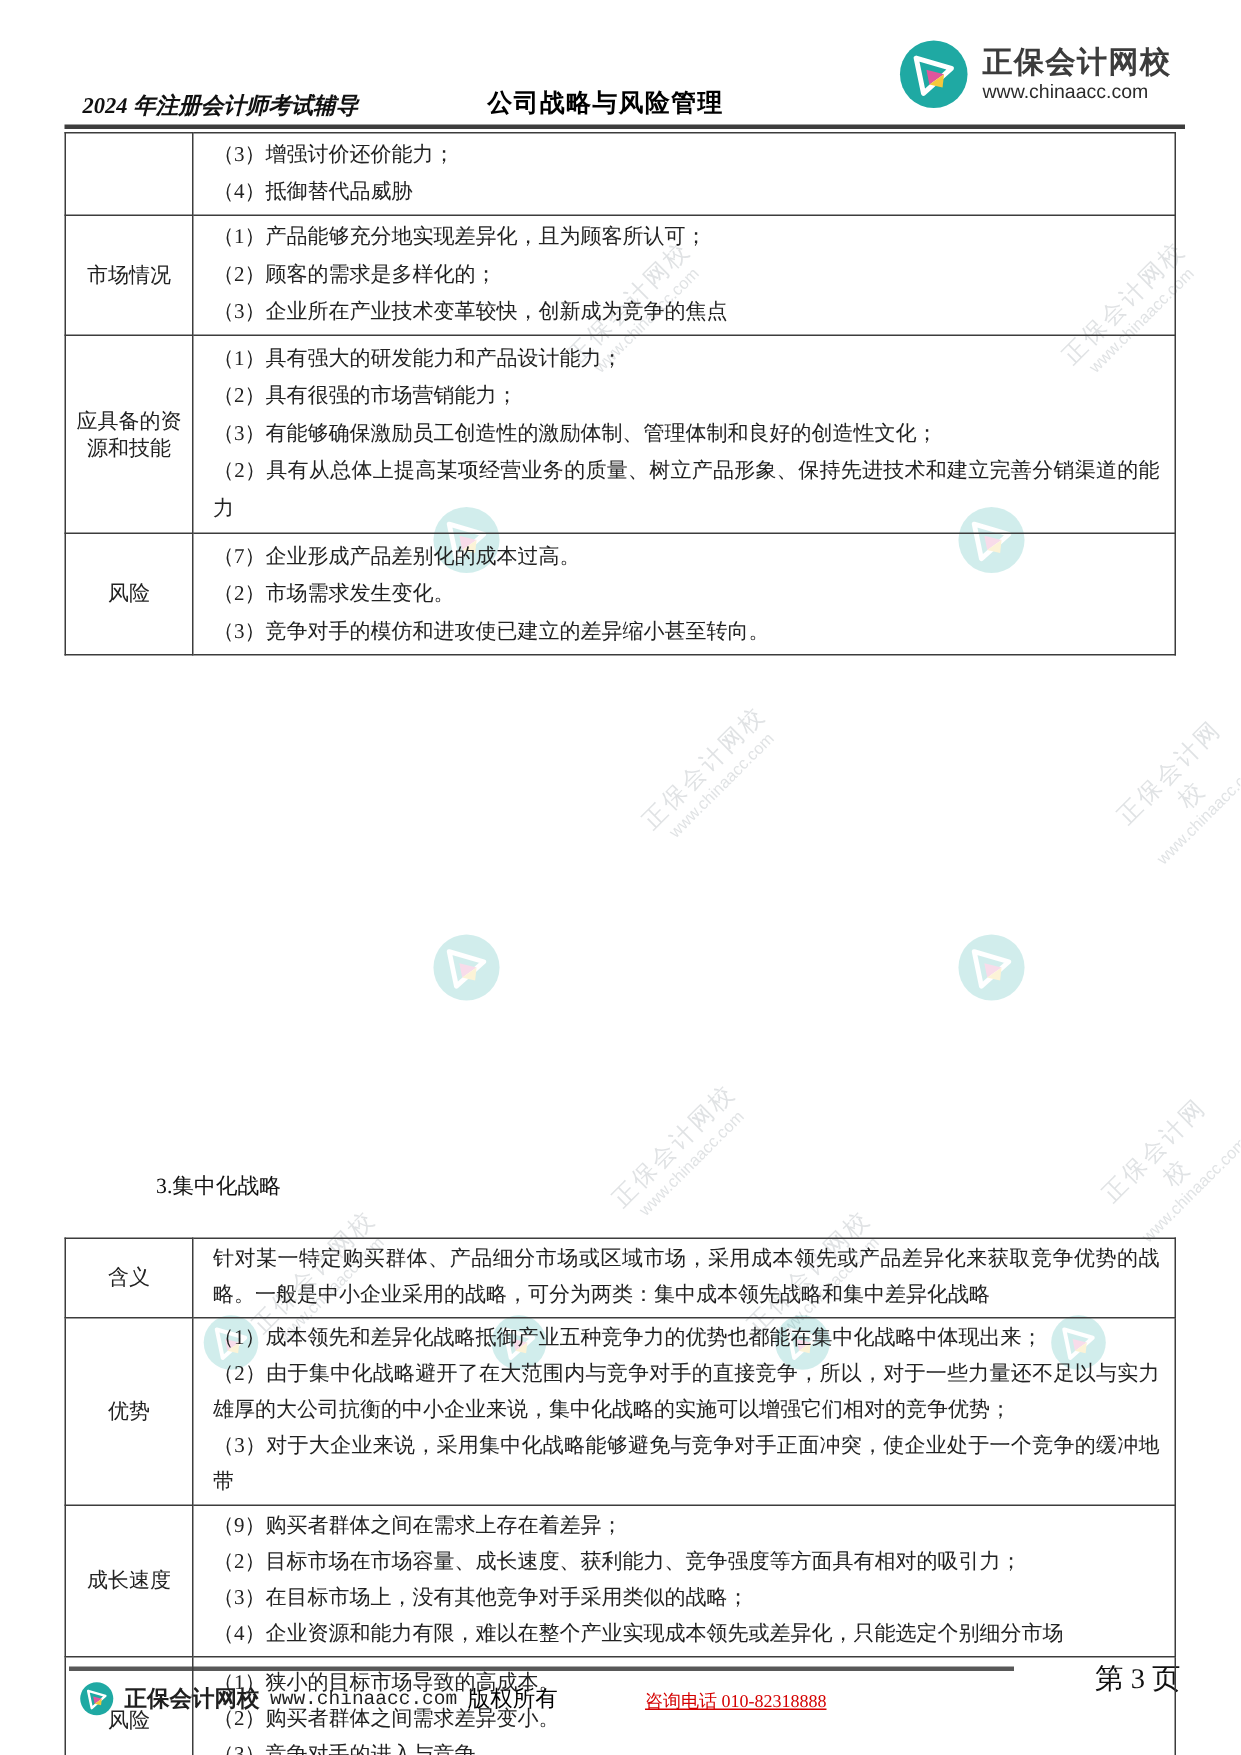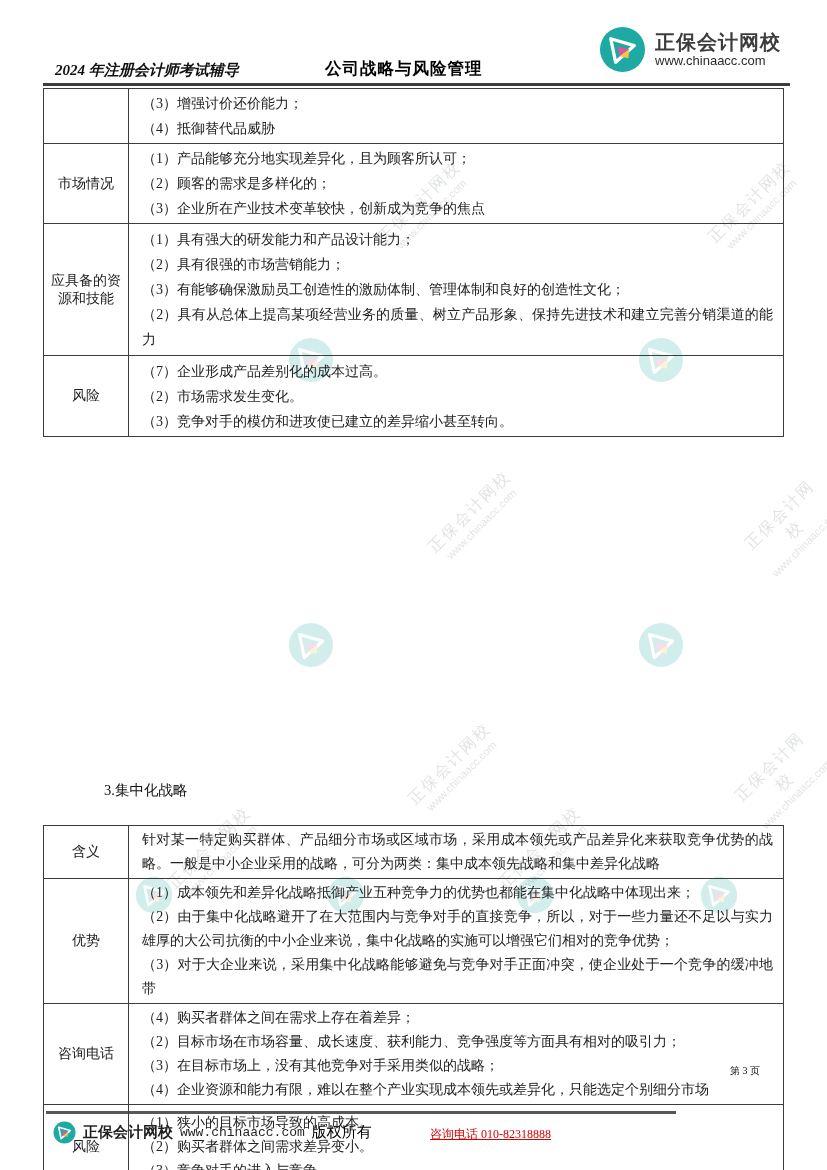--- a/index.html
+++ b/index.html
@@ -38,21 +38,21 @@
   .heading3 { position:absolute; left:84px; top:432px; font-size:14.5px; color:#111; }
 
   
   .footer-rule { position:absolute; left:46px; top:1111px; width:630px; height:3px; background:#585858; }
   .footer-left { position:absolute; left:53px; top:1121px; display:flex; align-items:center; gap:7px; }
   .footer-left svg { width:23px; height:23px; display:block; }
   .footer-brand { font-size:15px; font-weight:700; color:#1f1f1f; font-family:"Liberation Sans","DejaVu Sans",sans-serif; }
   .footer-site  { font-size:13px; color:#1f1f1f; font-family:"Liberation Mono","DejaVu Sans Mono",monospace; }
   .footer-copy  { font-size:15px; color:#000000; }
   .footer-phone { position:absolute; left:430px; top:1126px; font-size:12px;text-decoration:underline; }
-  .footer-page  { position:absolute; left:730px; top:1064px; font-size:10px; color:#111; }
+  .footer-page  { position:absolute; left:730px; top:1106px; font-size:19px; color:#111; }
 
   
   .wm { position:absolute; pointer-events:none; z-index:0; }
   .wm-text { transform:rotate(-45deg); opacity:.30; color:#9aa2a8; text-align:center;
              font-family:"Liberation Sans","DejaVu Sans",sans-serif; }
   .wm-text .l1 { font-size:16px; letter-spacing:2px; display:block; }
   .wm-text .l2 { font-size:11px; display:block; }
   .wm-plane { opacity:.20; }
   .wm-plane svg { display:block; }
   .content { position:relative; z-index:1;padding-left:20px; }
@@ -210,23 +210,23 @@
     </tr>
     <tr class="r1">
       <td class="lbl">优势</td>
       <td class="body">
         <div class="cell-line">（1）成本领先和差异化战略抵御产业五种竞争力的优势也都能在集中化战略中体现出来；</div>
         <div class="cell-line">（2）由于集中化战略避开了在大范围内与竞争对手的直接竞争，所以，对于一些力量还不足以与实力雄厚的大公司抗衡的中小企业来说，集中化战略的实施可以增强它们相对的竞争优势；</div>
         <div class="cell-line">（3）对于大企业来说，采用集中化战略能够避免与竞争对手正面冲突，使企业处于一个竞争的缓冲地带</div>
       </td>
     </tr>
     <tr class="r2">
-      <td class="lbl">咨询电话</td>
-      <td class="body">
-        <div class="cell-line">（4）购买者群体之间在需求上存在着差异；</div>
+      <td class="lbl">成长速度</td>
+      <td class="body">
+        <div class="cell-line">（9）购买者群体之间在需求上存在着差异；</div>
         <div class="cell-line">（2）目标市场在市场容量、成长速度、获利能力、竞争强度等方面具有相对的吸引力；</div>
         <div class="cell-line">（3）在目标市场上，没有其他竞争对手采用类似的战略；</div>
         <div class="cell-line">（4）企业资源和能力有限，难以在整个产业实现成本领先或差异化，只能选定个别细分市场</div>
       </td>
     </tr>
     <tr class="r3">
       <td class="lbl">风险</td>
       <td class="body">
         <div class="cell-line">（1）狭小的目标市场导致的高成本。</div>
         <div class="cell-line">（2）购买者群体之间需求差异变小。</div>

